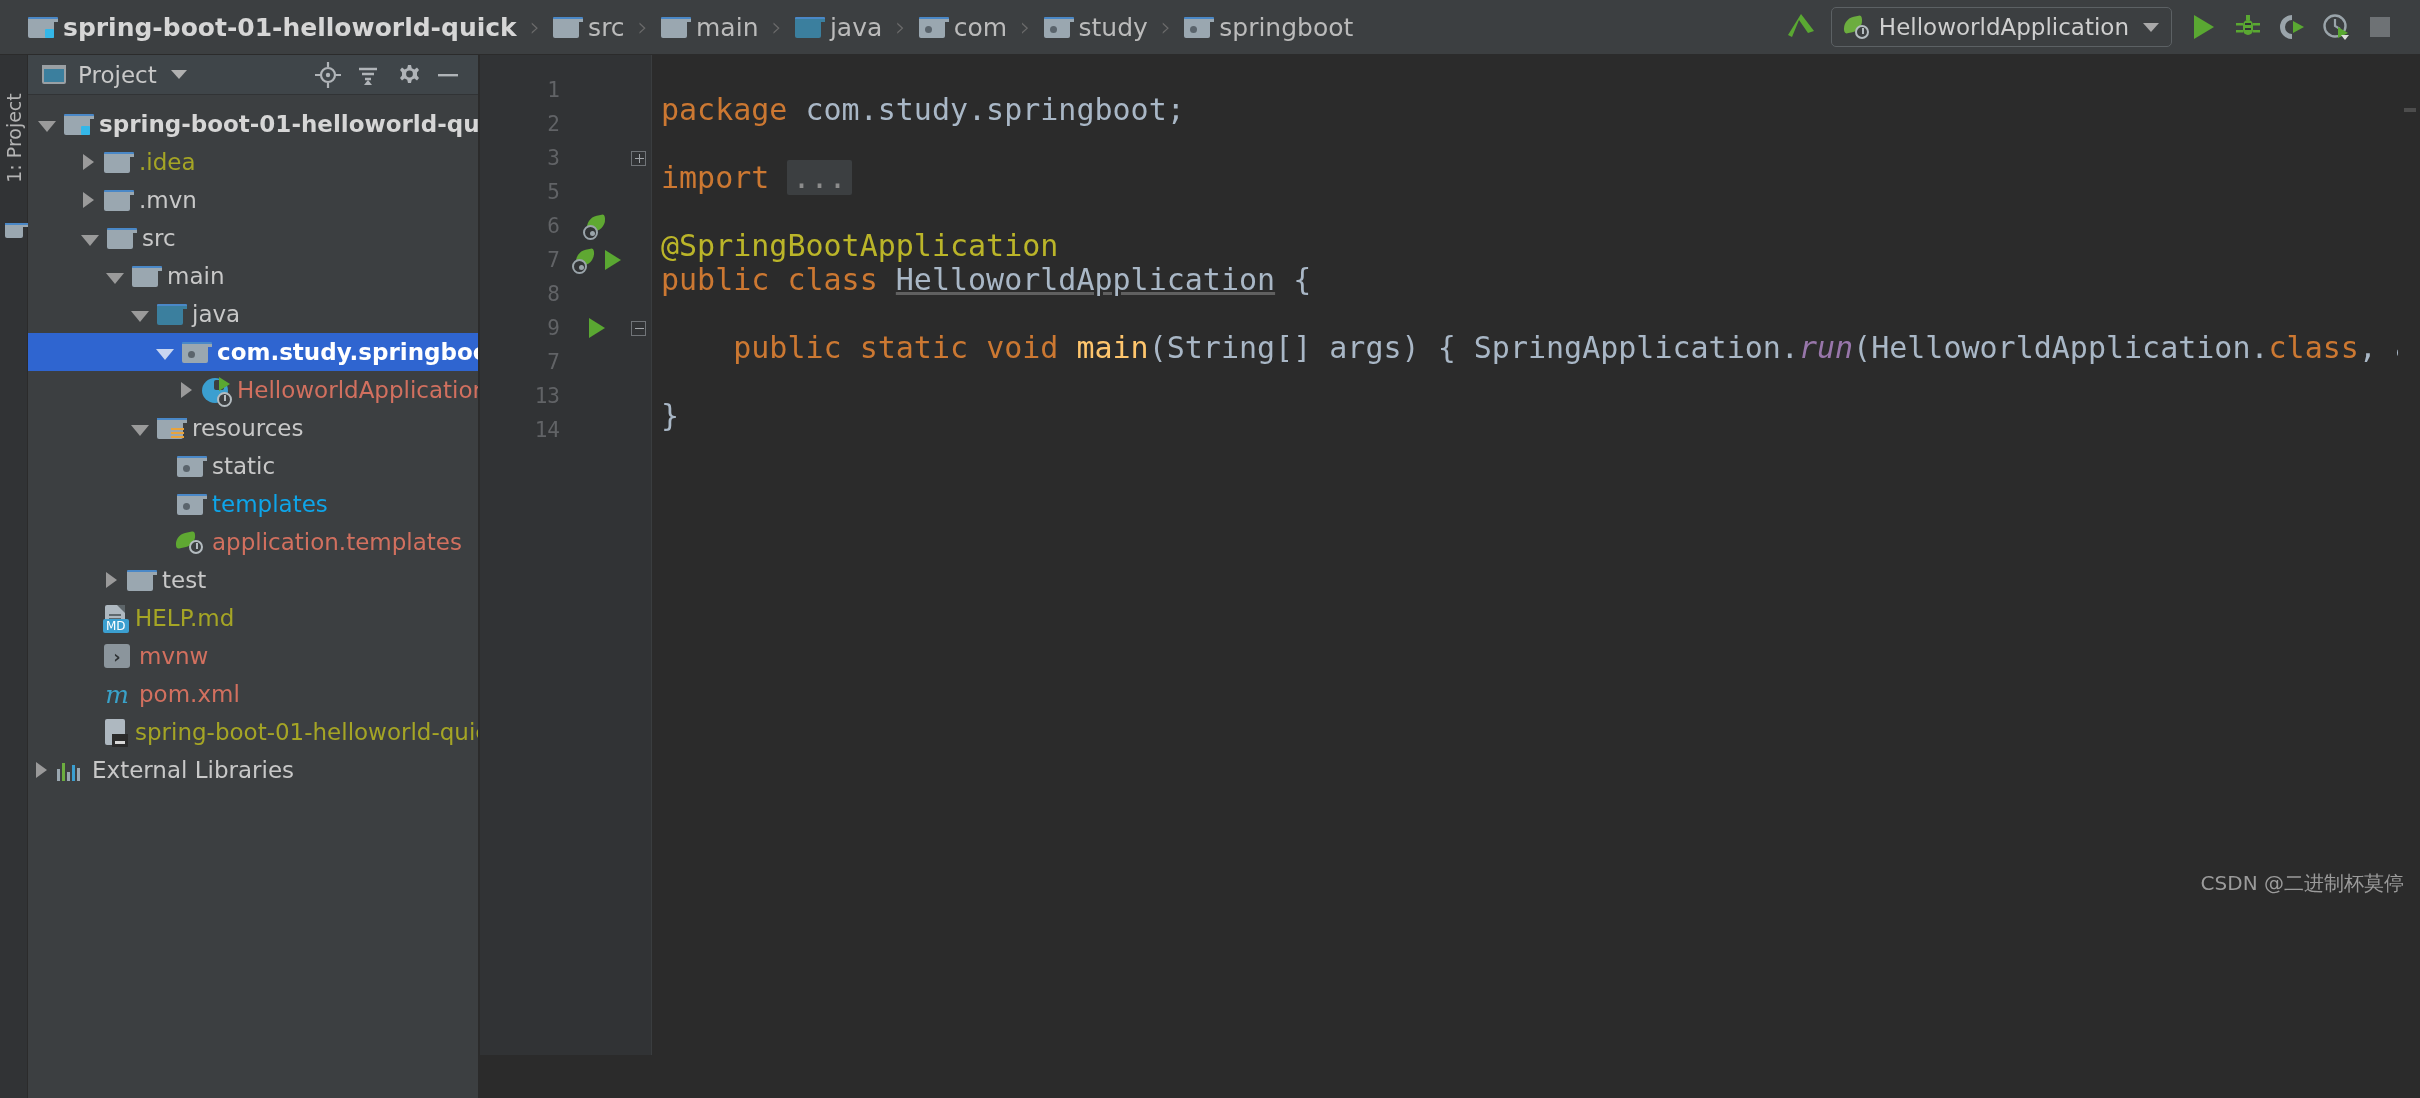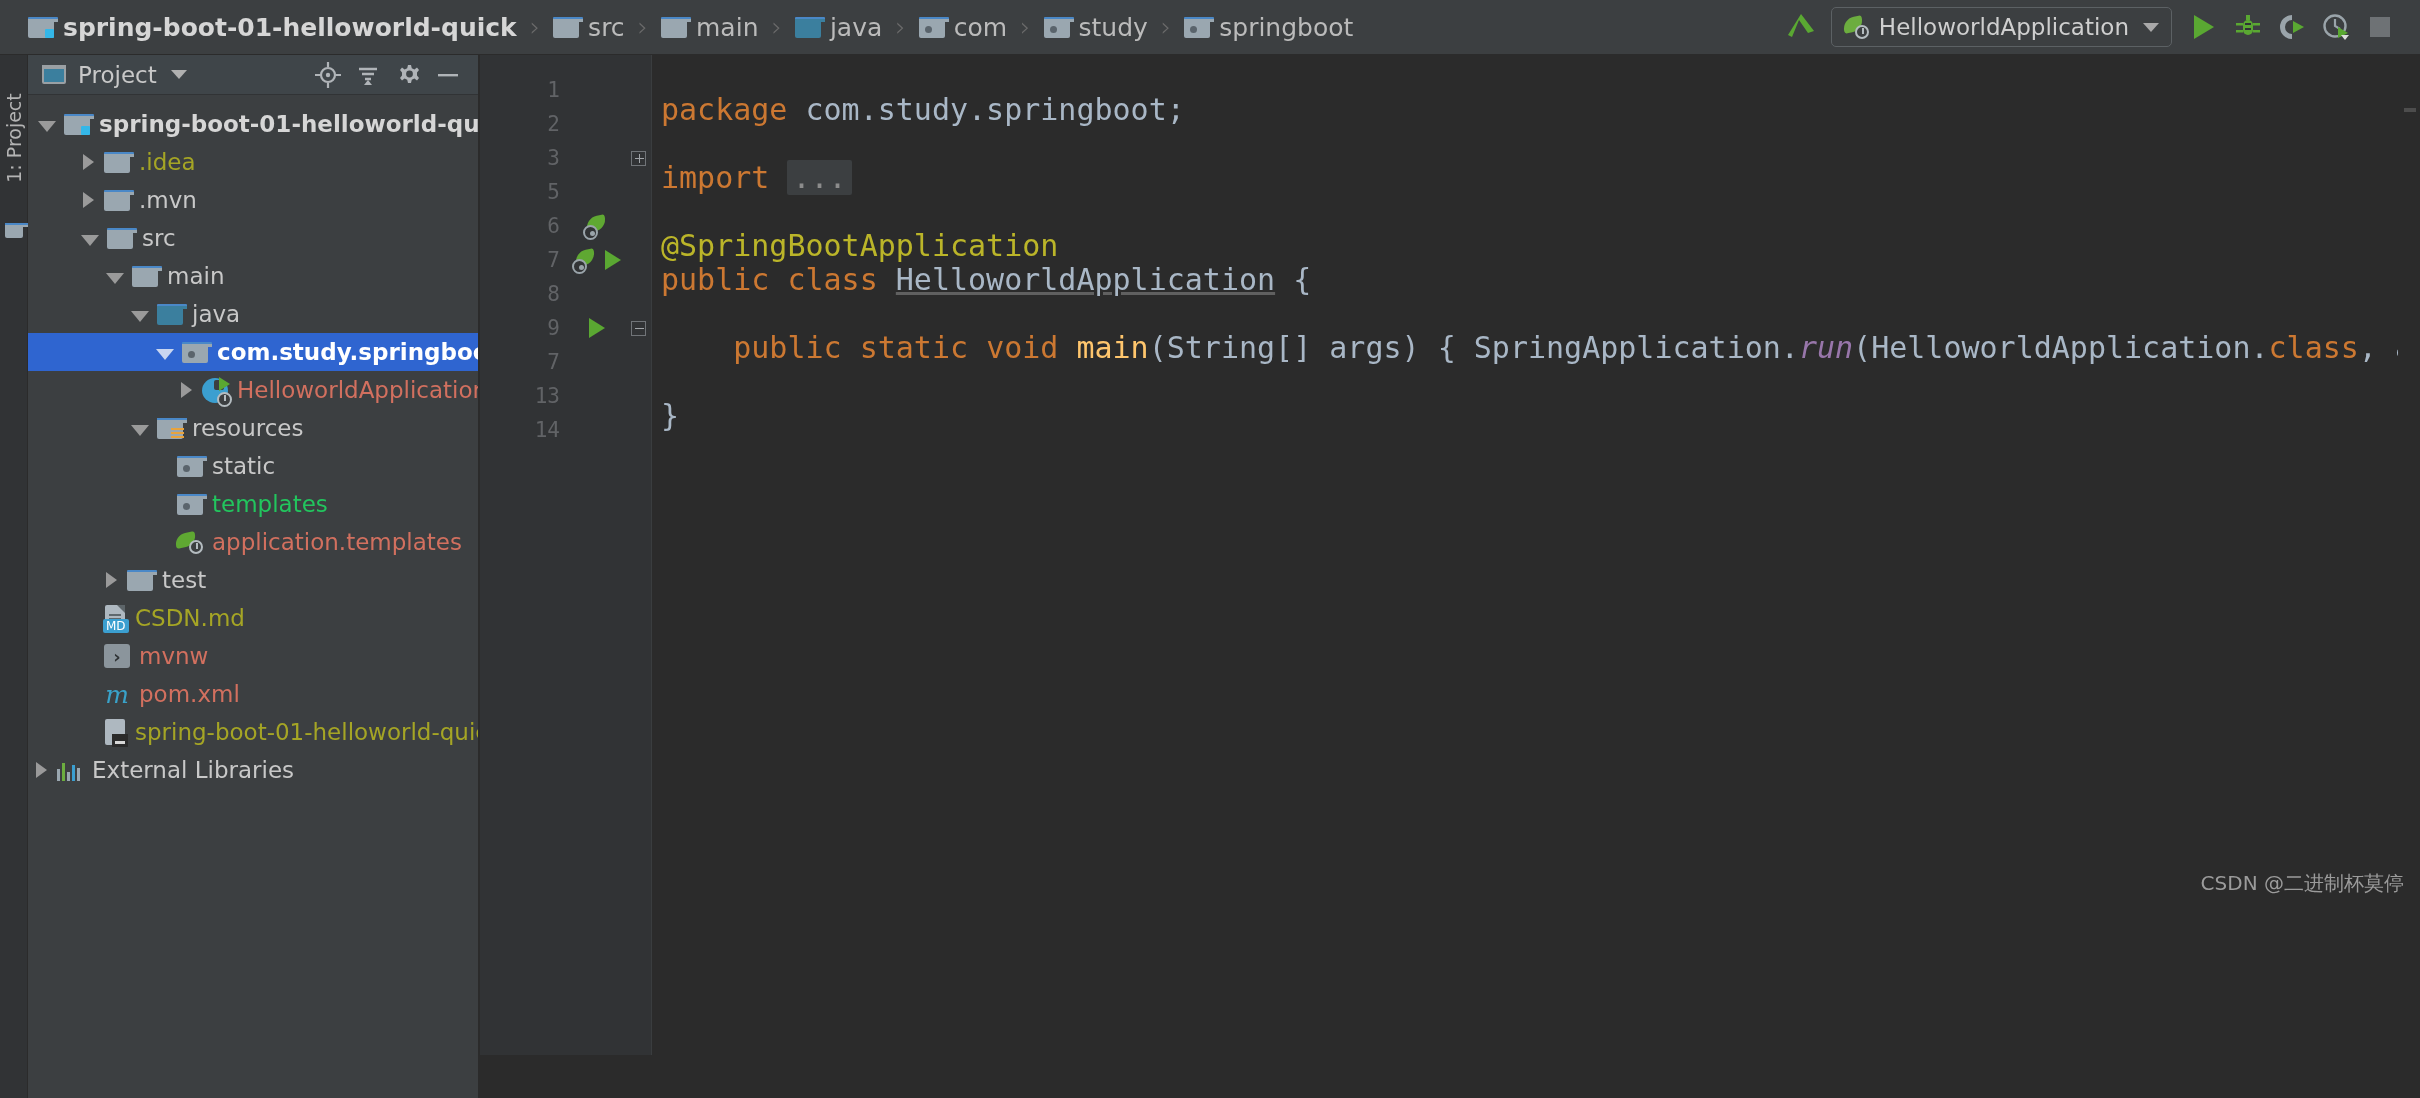--- a/index.html
+++ b/index.html
@@ -572,21 +572,21 @@
           </span>
         <span class="rlabel" style="color:#c8c8c8">static</span>
       </div>
 
       <div class="row" style="padding-left:149px">
         <span class="ficon pkg">
             <span class="tab"></span>
             <span class="body"></span>
             <span class="dot"></span>
           </span>
-        <span class="rlabel" style="color:#22c55e">templates</span>
+        <span class="rlabel" style="color:#0ea5e9">templates</span>
       </div>
 
       <div class="row" style="padding-left:147px">
         <span class="prop-ico">
           <span class="blade"></span>
             <span class="ring"></span>
         </span>
         <span class="rlabel" style="color:#d2705f">application.templates</span>
       </div>
 
@@ -603,21 +603,21 @@
       <div class="row" style="padding-left:76px">
         <span class="gfile">
           <span class="sheet"></span>
             <span class="fold"></span>
           <span class="lines">
               <i></i>
               <i></i>
             </span>
           <span class="badge">MD</span>
         </span>
-        <span class="rlabel" style="color:#a5a525">CSDN.md</span>
+        <span class="rlabel" style="color:#a5a525">HELP.md</span>
       </div>
 
       <div class="row" style="padding-left:76px">
         <span class="sh-ico">›</span>
         <span class="rlabel" style="color:#d2705f">mvnw</span>
       </div>
 
 
       <div class="row" style="padding-left:76px">
         <span class="mvn-ico">m</span>

